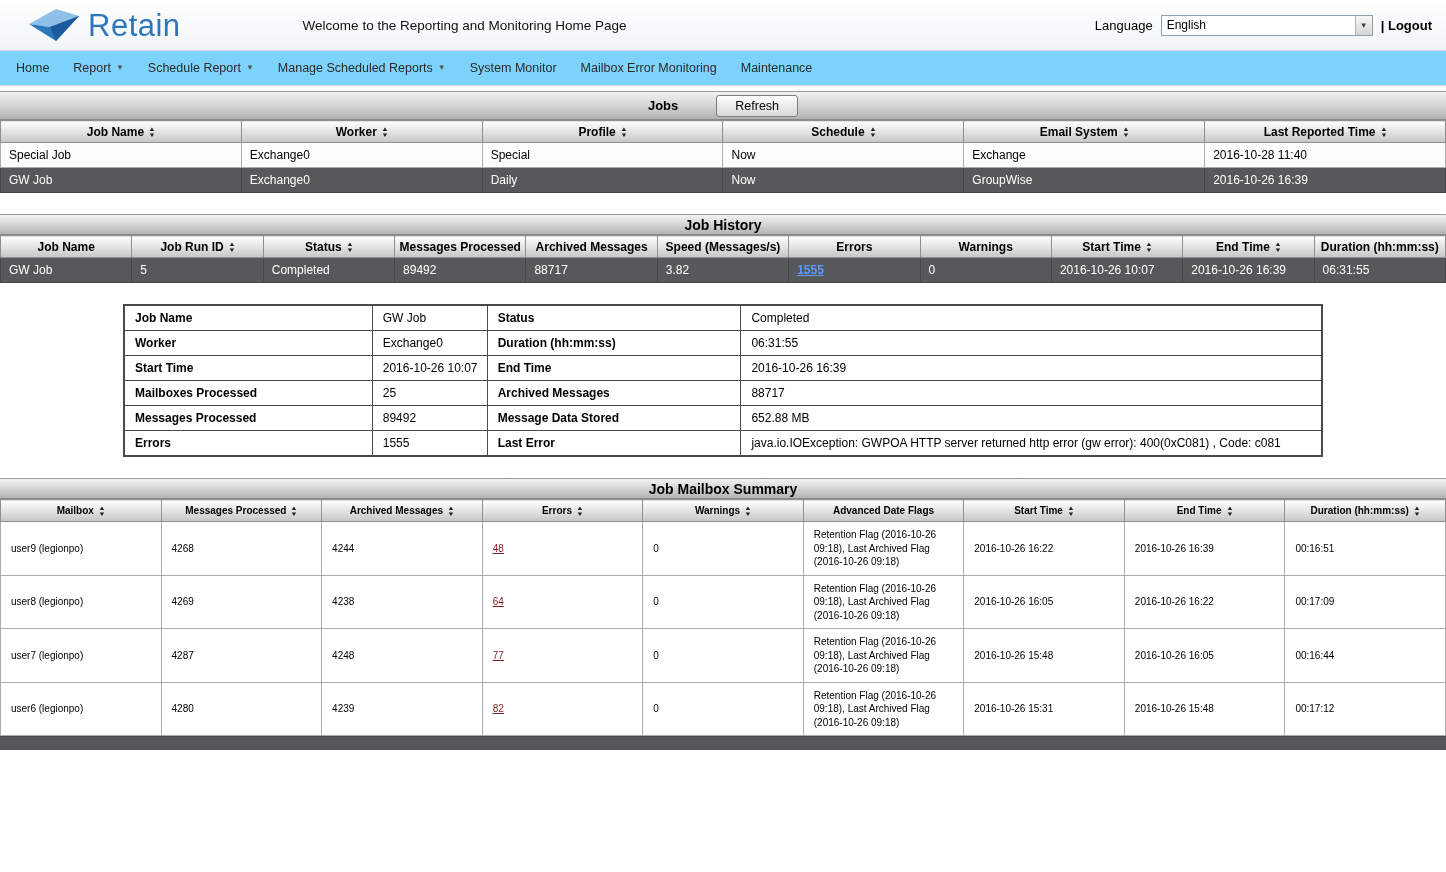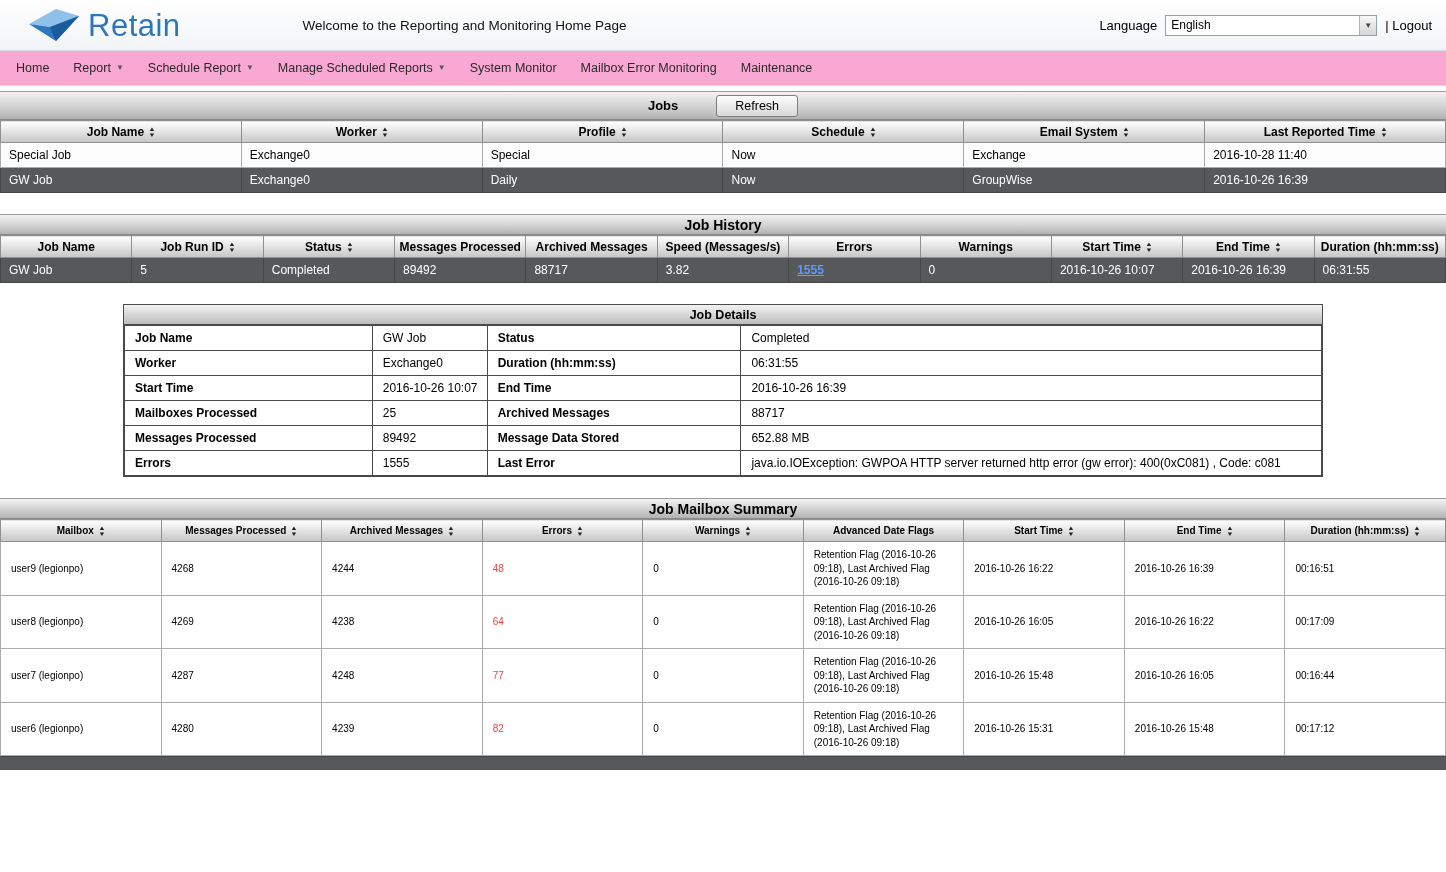--- a/index.html
+++ b/index.html
@@ -17,26 +17,26 @@
     border-bottom:1px solid #d5dbe0;
   }
   .logo { display:flex; align-items:center; gap:8px; }
   .logo-text { font-size:31px; font-weight:normal; color:#2e76bc; letter-spacing:0.5px; line-height:1; }
   .welcome { margin-left:122px; font-size:13.5px; color:#111; }
   .header-right { margin-left:auto; display:flex; align-items:center; gap:8px; font-size:13px; }
   .fake-select { width:212px; height:21px; border:1px solid #8fa0ac; background:#fff; display:flex; align-items:stretch; }
   .sel-text { flex:1; padding:2px 5px; font-size:12px; line-height:15px; white-space:nowrap; overflow:hidden; }
   .sel-btn { width:17px; border-left:1px solid #aab4bc; background:linear-gradient(#f7f7f7,#d6d6d6);
              display:flex; align-items:center; justify-content:center; font-size:8px; color:#444; cursor:pointer; }
-  .logout-wrap { font-weight:normal; white-space:nowrap; }
+  .logout-wrap { font-weight:bold; white-space:nowrap; }
   .logout-wrap a { color:#000; text-decoration:none; cursor:pointer; }
   
   .navbar {
     height:35px; display:flex; align-items:center; gap:24px; padding:0 16px;
-    background:#f9a8d4; border-bottom:1px solid #dadada; font-size:12.5px; color:#2a2a2a;
+    background:#7dd3fc; border-bottom:1px solid #dadada; font-size:12.5px; color:#2a2a2a;
   }
   .nav-item { display:flex; align-items:center; gap:5px; cursor:pointer; white-space:nowrap; }
   .caret { font-size:8px; color:#555; line-height:1; }
   
   .bar {
     background:linear-gradient(#f2f2f2 0%, #d2d2d2 55%, #b2b2b2 100%);
     border-top:1px solid #9c9c9c; border-bottom:1px solid #898989;
     display:flex; align-items:center; justify-content:center; font-weight:bold;
   }
   .jobs-bar { height:29px; gap:38px; font-size:13px; margin-top:5px; }
@@ -57,21 +57,21 @@
     border:1px solid #ababab; padding:4px 8px; height:25px;
     white-space:nowrap; overflow:hidden; background:#fdfdfd;
   }
   .grid tr.selected td { background:#57585a; color:#fff; border-color:#454648; }
   .th-inner { display:inline-flex; align-items:center; gap:5px; }
   .sort { display:inline-block; line-height:0; }
   .sort::before, .sort::after { display:block; font-size:6px; line-height:6px; color:#222; transform:scaleX(1.25); }
   .sort::before { content:"▲"; }
   .sort::after  { content:"▼"; }
   a.link-dark { color:#5d9bff; font-weight:bold; text-decoration:underline; cursor:pointer; }
-  a.link-blue { color:#ef4444; cursor:pointer; }
+  a.link-blue { color:#7f1d1d; text-decoration:underline; cursor:pointer; }
   .gap21 { height:21px; }
   
   .details-wrap { width:1200px; margin:0 auto; border:1px solid #4a4a4a; }
   .details-title {
     height:20px; display:flex; align-items:center; justify-content:center; font-weight:bold; font-size:12.5px;
     background:linear-gradient(#f2f2f2,#bdbdbd); border-bottom:1px solid #4a4a4a;
   }
   table.details { width:100%; border-collapse:collapse; table-layout:fixed; font-size:12px; }
   .details th, .details td {
     border:1px solid #4a4a4a; padding:4px 10px; height:25px; text-align:left;
@@ -256,21 +256,20 @@
       <td>2016-10-26 10:07</td>
       <td>2016-10-26 16:39</td>
       <td>06:31:55</td>
     </tr>
   </tbody>
 </table>
 
 <div class="gap21"></div>
 
 <div class="details-wrap">
-  <div class="details-title">Job Details</div>
   <table class="details">
     <colgroup>
         <col style="width:20.7%">
         <col style="width:9.6%">
         <col style="width:21.2%">
         <col style="width:48.5%">
       </colgroup>
     <tbody>
       <tr>
         <th>Job Name</th>

